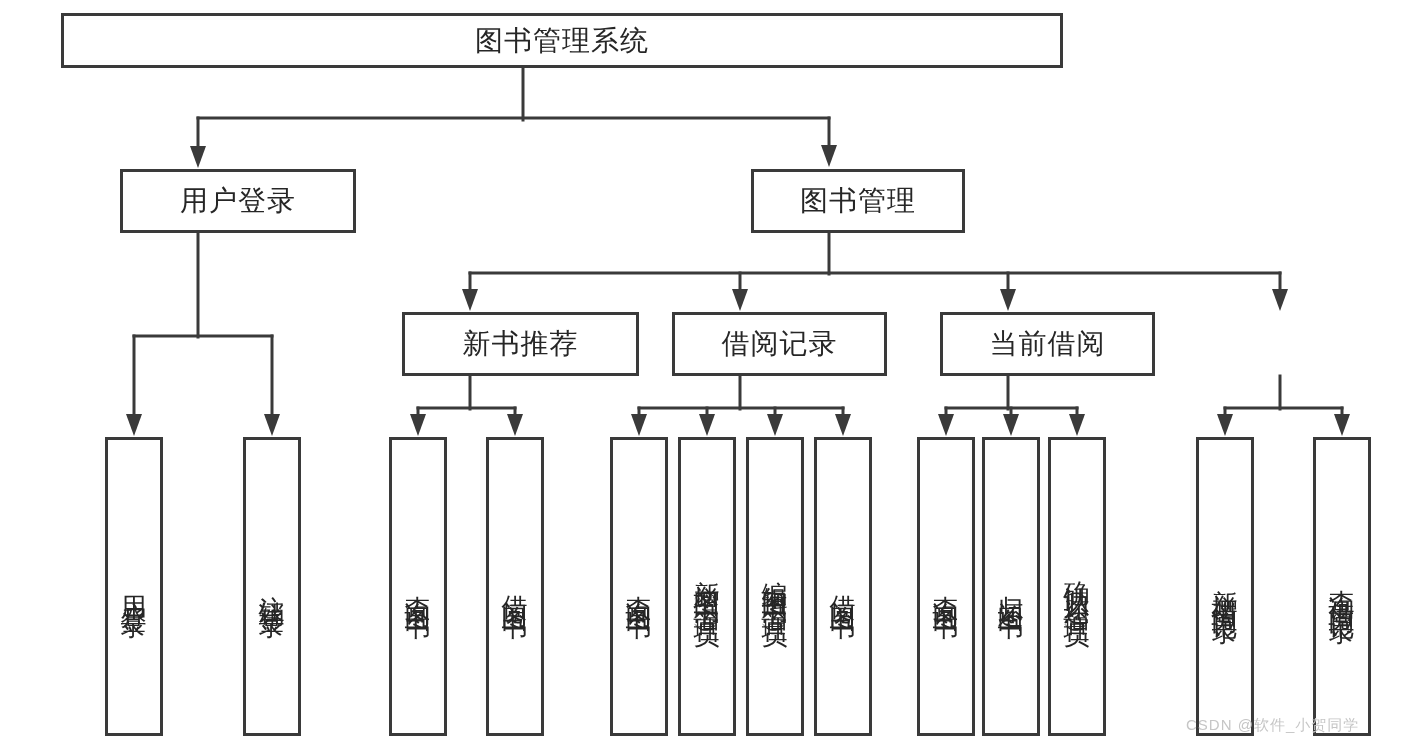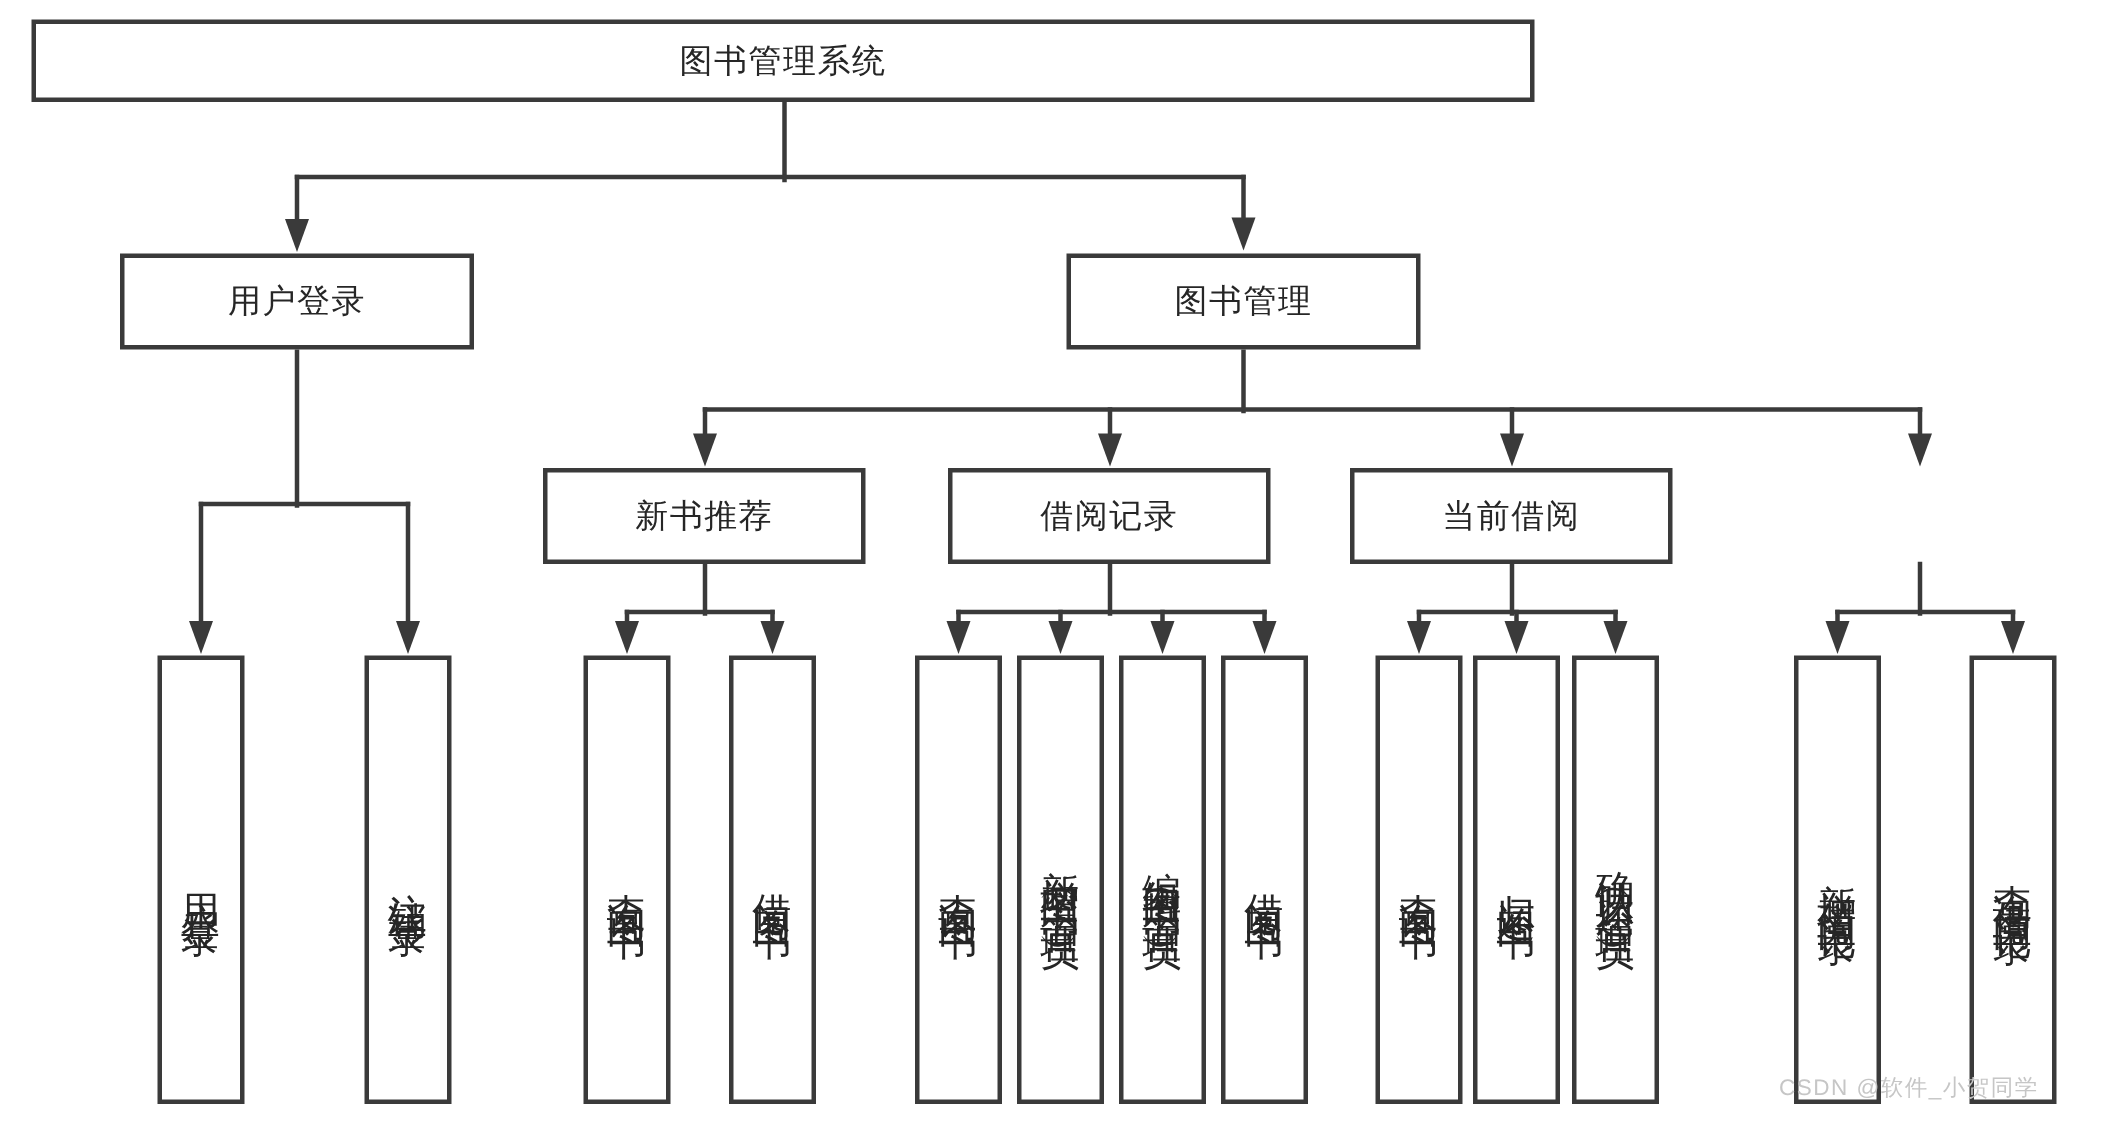--- a/index.html
+++ b/index.html
@@ -8,21 +8,21 @@
     font-family:"Liberation Sans","DejaVu Sans",sans-serif;
     color:#262626;
   }
   .conn-layer{position:absolute;left:0;top:0;width:1405px;height:747px;}
   .node{
     position:absolute;box-sizing:border-box;
     border:3px solid #3a3a3a;background:#ffffff;
     display:flex;align-items:center;justify-content:center;
     z-index:2;
   }
-  .h-node{font-size:22px;letter-spacing:1px;white-space:nowrap;}
+  .h-node{font-size:28px;letter-spacing:1px;white-space:nowrap;margin-left:40px;}
   .v-node{
     writing-mode:vertical-rl;
     font-size:26px;letter-spacing:6px;line-height:1;
     white-space:nowrap;
   }
   .watermark{
     position:absolute;left:1186px;top:716px;z-index:5;
     font-size:15px;letter-spacing:1px;color:#c6c6c6;white-space:nowrap;
   }
 </style>
@@ -103,23 +103,23 @@
       <line x1="1225" y1="408" x2="1225" y2="416"></line>
       <polygon points="1217,414 1233,414 1225,436" stroke="none"></polygon>
       <line x1="1342" y1="408" x2="1342" y2="416"></line>
       <polygon points="1334,414 1350,414 1342,436" stroke="none"></polygon>
     </g>
   </svg>
 
   <div class="node h-node" style="left:21px;top:13px;width:1002px;height:55px">图书管理系统</div>
 
   <div class="node h-node" style="left:80px;top:169px;width:236px;height:64px">用户登录</div>
-  <div class="node h-node" style="left:711px;top:169px;width:236px;height:64px">图书管理</div>
+  <div class="node h-node" style="left:711px;top:169px;width:214px;height:64px">图书管理</div>
 
-  <div class="node h-node" style="left:362px;top:312px;width:215px;height:64px">新书推荐</div>
+  <div class="node h-node" style="left:362px;top:312px;width:237px;height:64px">新书推荐</div>
   <div class="node h-node" style="left:632px;top:312px;width:215px;height:64px">借阅记录</div>
   <div class="node h-node" style="left:900px;top:312px;width:215px;height:64px">当前借阅</div>
 
   <div class="node v-node" style="left:105px;top:437px;width:58px;height:299px">用户登录</div>
   <div class="node v-node" style="left:243px;top:437px;width:58px;height:299px">注销登录</div>
 
   <div class="node v-node" style="left:389px;top:437px;width:58px;height:299px">查询图书</div>
   <div class="node v-node" style="left:486px;top:437px;width:58px;height:299px">借阅图书</div>
 
   <div class="node v-node" style="left:610px;top:437px;width:58px;height:299px">查询图书</div>

